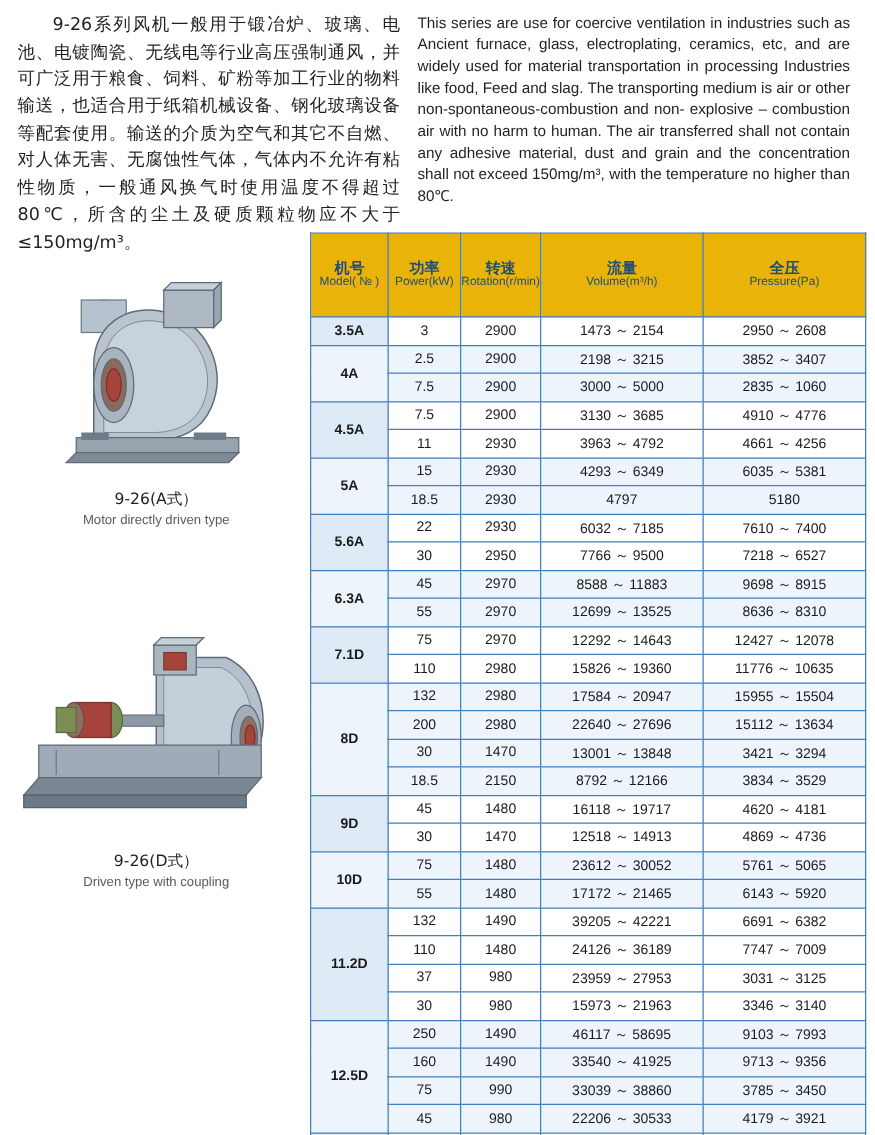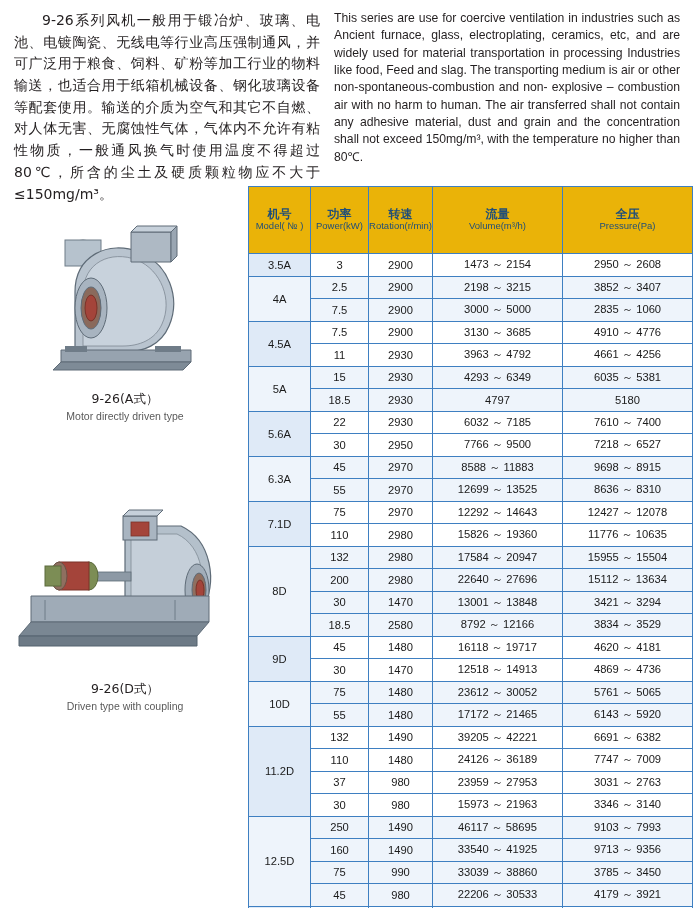--- a/index.html
+++ b/index.html
@@ -112,21 +112,21 @@
   }
   .hdr-en {
     display: block;
     font-size: 9.5px;
     color: #1f4e79;
     line-height: 1.15;
   }
   td.model {
     background: #dfeaf7;
     font-size: 12.5px;
-    font-weight: normal;
+    font-weight: bold;
     color: #1a1a1a;
     margin-top: 33px;
   }
   tr.alt td {
     background: #eef4fb;
   }
   td.data {
     background: #ffffff;
   }
   tr.alt td.data {
@@ -351,21 +351,21 @@
           <td class="data">15112 ～ 13634</td>
         </tr>
         <tr class="alt">
           <td class="data">30</td>
           <td class="data">1470</td>
           <td class="data">13001 ～ 13848</td>
           <td class="data">3421 ～ 3294</td>
         </tr>
         <tr class="alt">
           <td class="data">18.5</td>
-          <td class="data">2580</td>
+          <td class="data">2150</td>
           <td class="data">8792 ～ 12166</td>
           <td class="data">3834 ～ 3529</td>
         </tr>
         <tr>
           <td class="model" rowspan="2">9D</td>
           <td class="data">45</td>
           <td class="data">1480</td>
           <td class="data">16118 ～ 19717</td>
           <td class="data">4620 ～ 4181</td>
         </tr>
@@ -398,21 +398,21 @@
         <tr>
           <td class="data">110</td>
           <td class="data">1480</td>
           <td class="data">24126 ～ 36189</td>
           <td class="data">7747 ～ 7009</td>
         </tr>
         <tr>
           <td class="data">37</td>
           <td class="data">980</td>
           <td class="data">23959 ～ 27953</td>
-          <td class="data">3031 ～ 2763</td>
+          <td class="data">3031 ～ 3125</td>
         </tr>
         <tr>
           <td class="data">30</td>
           <td class="data">980</td>
           <td class="data">15973 ～ 21963</td>
           <td class="data">3346 ～ 3140</td>
         </tr>
         <tr class="alt">
           <td class="model" rowspan="4">12.5D</td>
           <td class="data">250</td>

